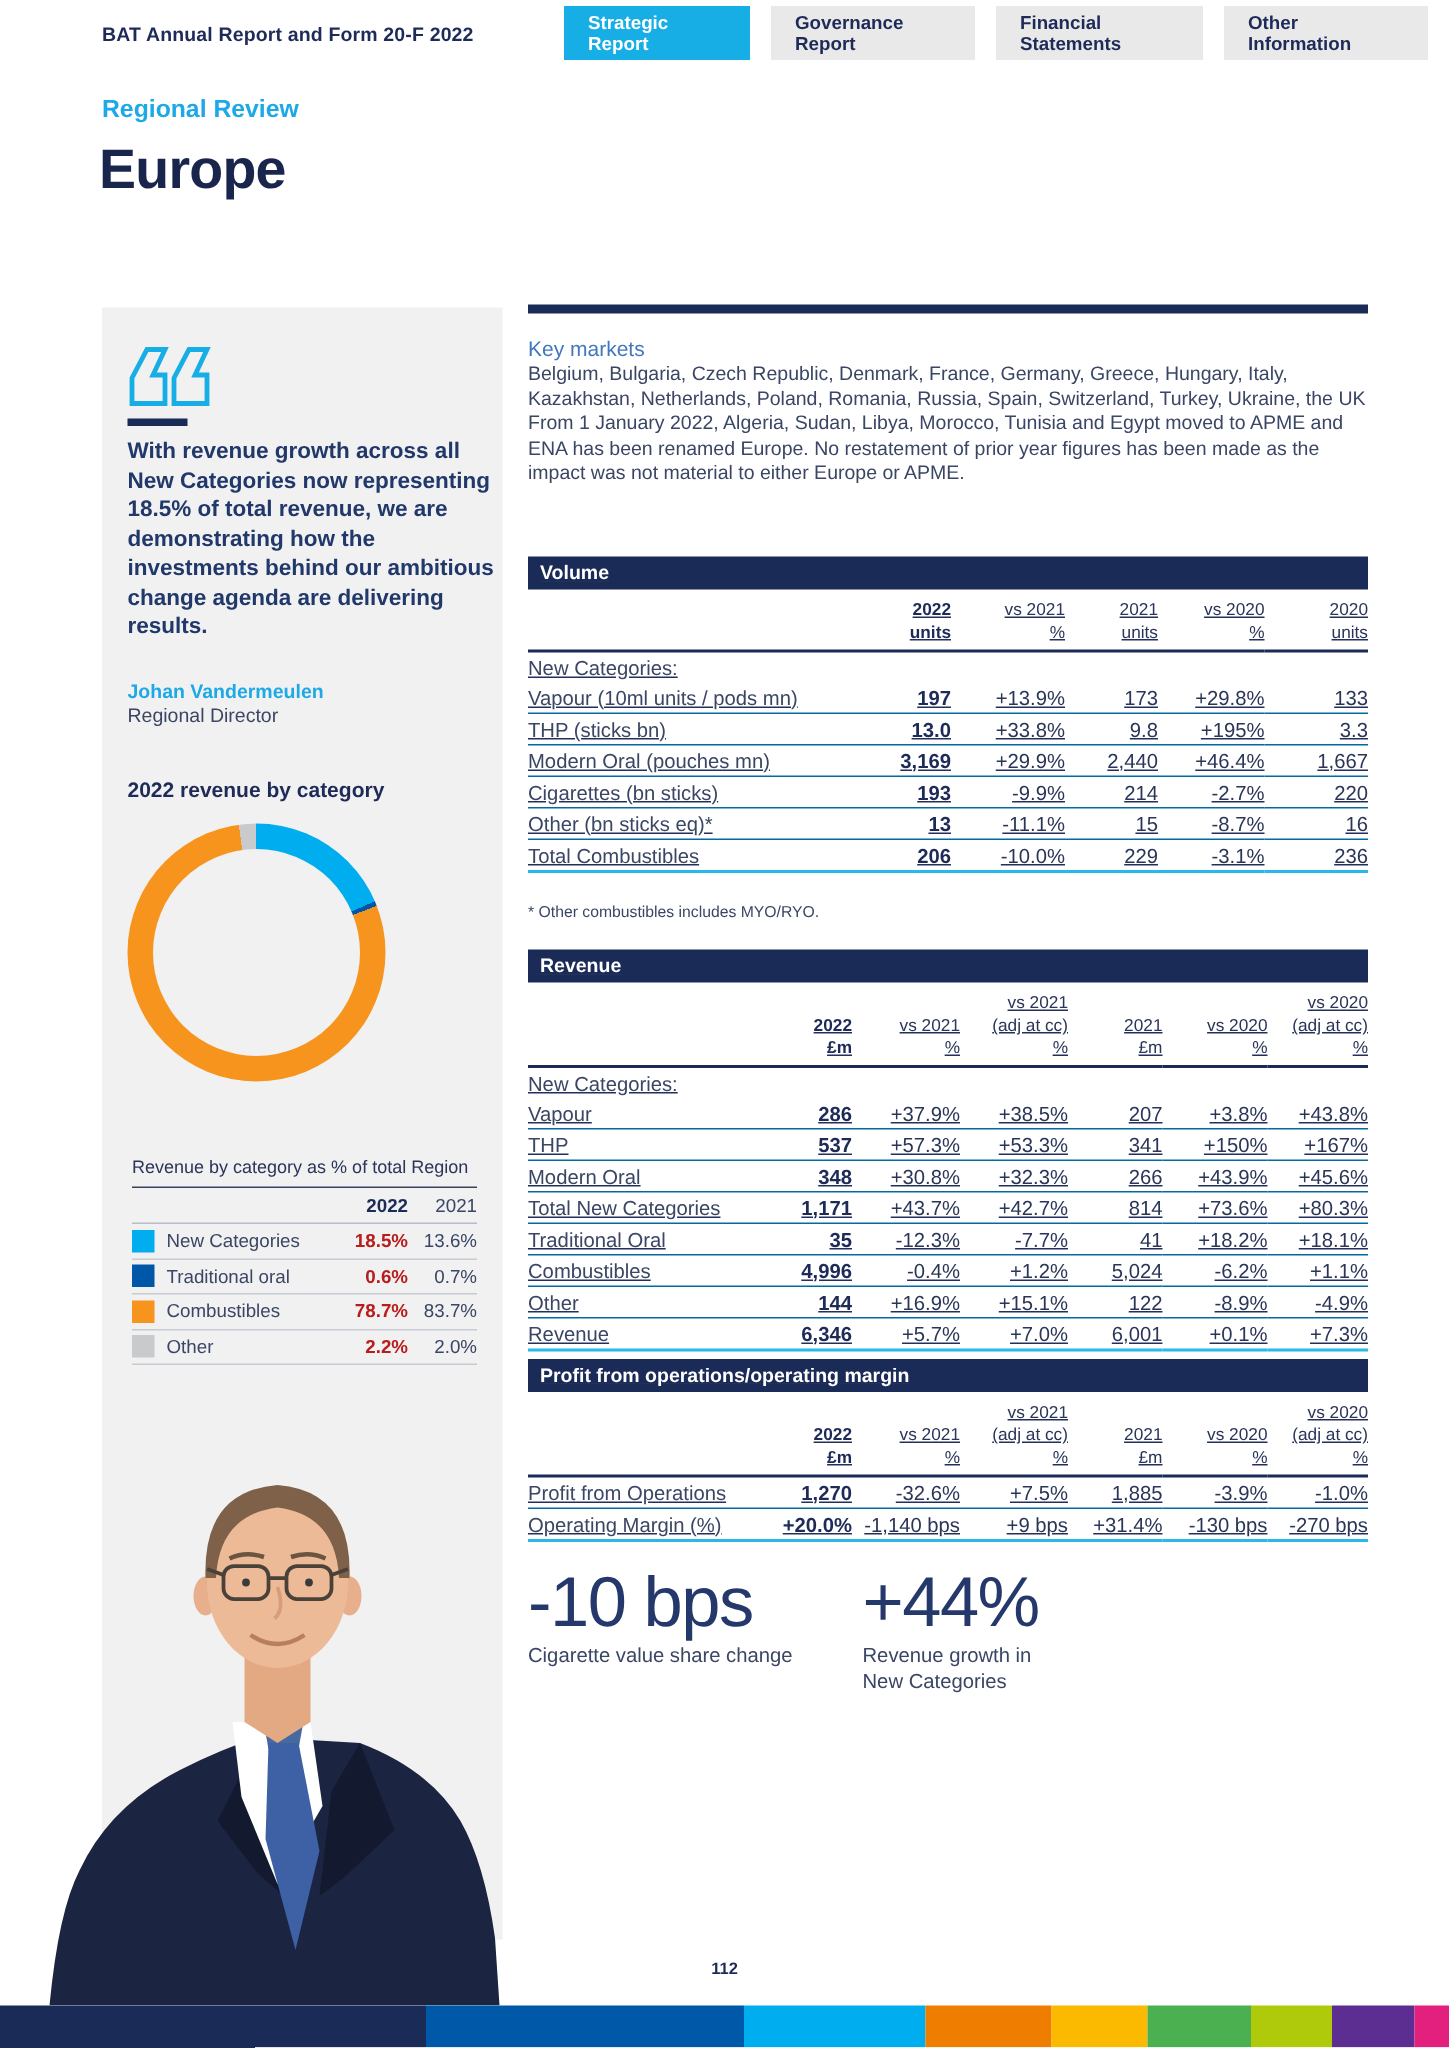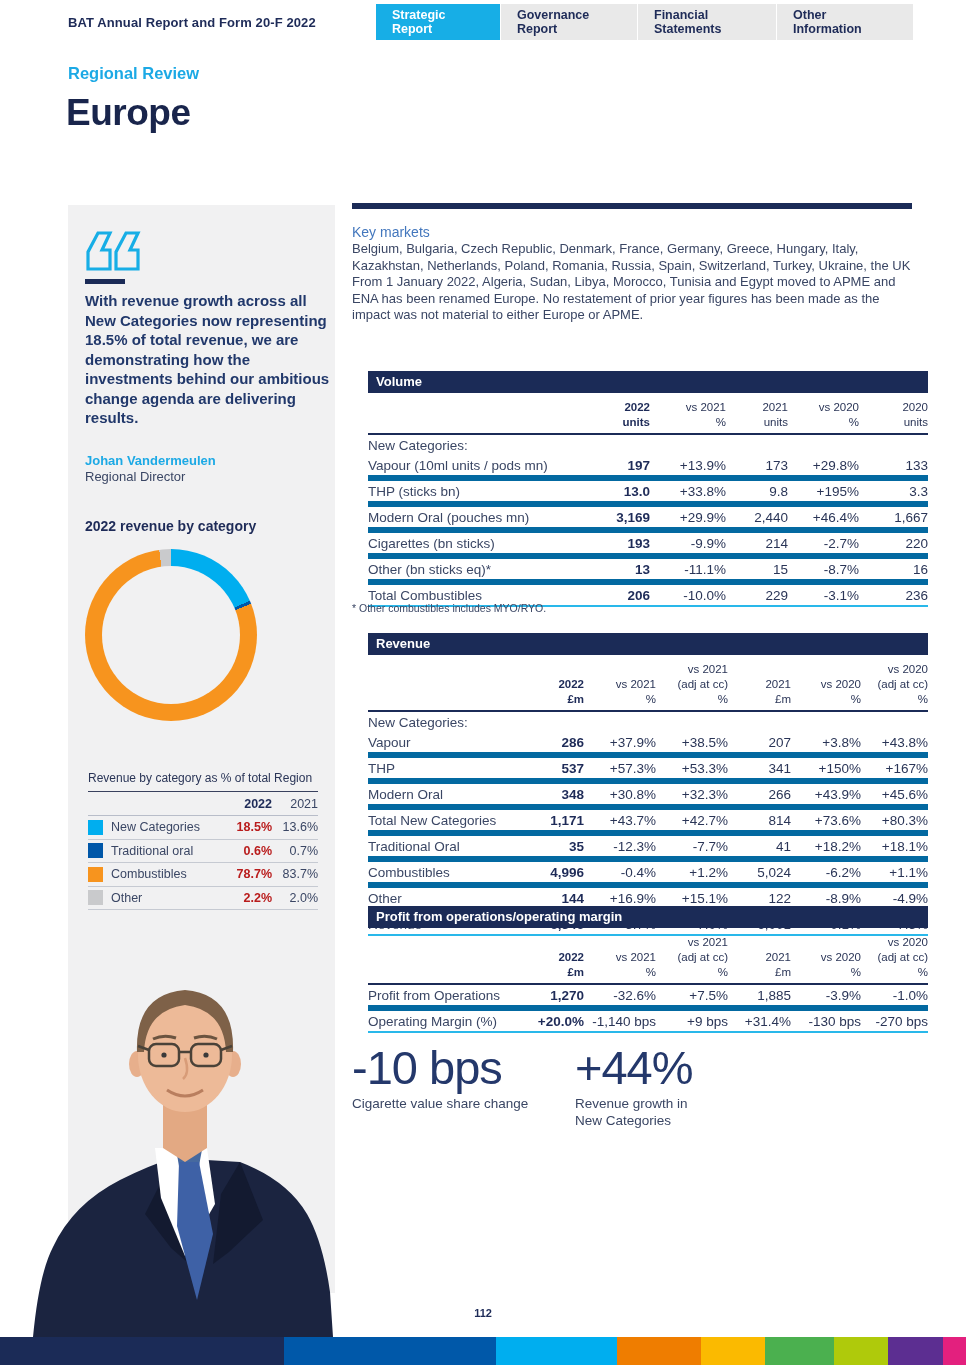--- a/index.html
+++ b/index.html
@@ -2,21 +2,21 @@
 <html><head>
 <meta charset="utf-8">
 <style>
   * { margin:0; padding:0; box-sizing:border-box; }
   html,body { background:#ffffff; }
   body { font-family:"Liberation Sans", sans-serif; color:#22305B; }
   .page { position:relative; width:966px; height:1365px; background:#ffffff; overflow:hidden; margin:0 auto; }
 
   
   .brand { position:absolute; left:68px; top:15px; font-size:13px; font-weight:bold; color:#1E2B58; letter-spacing:.1px; }
-  .tabs { position:absolute; left:356px; top:4px; display:flex; gap:1px;padding-left:20px; }
+  .tabs { position:absolute; left:356px; top:4px; display:flex; gap:14px;padding-left:20px; }
   .tab { height:36px; display:flex; align-items:center; justify-content:center; padding:0 16px; font-size:12.5px; font-weight:bold; color:#1E2B58; background:#E9E9E9; cursor:pointer; }
   .tab.active { background:#17AEE6; color:#ffffff; }
   .tab:nth-child(1){ width:124px; } .tab:nth-child(2){ width:136px; }
   .tab:nth-child(3){ width:138px; } .tab:nth-child(4){ width:136px; }
 
   .eyebrow { position:absolute; left:68px; top:64px; font-size:16.5px; font-weight:bold; color:#1CA9E5; }
   .pagetitle { position:absolute; left:66px; top:92px; font-size:37px; font-weight:bold; color:#19254C; letter-spacing:-.5px; }
 
   
   .panel { position:absolute; left:68px; top:205px; width:267px; height:1088px; background:#F1F1F2; }
@@ -44,31 +44,31 @@
 
   .portrait { position:absolute; left:25px; top:952px; width:310px; height:385px; }
 
   
   .right { position:absolute; left:352px; top:0; width:560px; }
   .toprule { position:absolute; left:0; top:203px; width:560px; height:6px; background:#1B2B57; }
   .kmh { position:absolute; left:0; top:224px; font-size:14px; color:#4377BD; }
   .kmtext { position:absolute; left:0; top:241px; width:560px; font-size:13px; color:#3A4664; line-height:16.5px; }
   .kmtext p { margin:0; }
 
-  .sect { position:absolute; left:16px; width:560px; }
+  .sect { position:absolute; left:0; width:560px;text-decoration:underline; }
   .tbar { height:22px; background:#1B2B57; color:#ffffff; font-size:13px; font-weight:bold; line-height:22px; padding-left:8px; }
   table.tbl { width:560px; border-collapse:collapse; table-layout:fixed; }
   .tbl th, .tbl td { font-size:13.5px; color:#2A3557; font-weight:normal; padding:2.5px 0; }
   .tbl thead th { font-size:11.5px; color:#2A3557; padding:1px 0; line-height:13px; }
   .tbl thead tr:first-child th { padding-top:8px; }
   .tbl thead tr:last-child { border-bottom:2px solid #1B2B57; }
   .tbl thead tr:last-child th { padding-bottom:4px; }
   .tbl .num { text-align:right; }
   .tbl .b { font-weight:bold; color:#1E2B58; }
-  .tbl tbody tr { border-bottom:6px solid #0369a1; }
+  .tbl tbody tr { border-bottom:1px solid #0369a1; }
   .tbl tbody tr.section { border-bottom:none; }
   .tbl tbody tr:last-child { border-bottom:2px solid #29B8EA; }
   .tbl tbody td.lab, .tbl tbody tr.section td { text-align:left; color:#3A4664; }
   #tbl-volume col.label{width:200px} #tbl-volume col.c0{width:82px} #tbl-volume col.c1{width:76px}
   #tbl-volume col.c2{width:62px} #tbl-volume col.c3{width:71px} #tbl-volume col.c4{width:69px}
   #tbl-revenue col.label, #tbl-profit col.label {width:146px}
   #tbl-revenue col.c0, #tbl-profit col.c0 {width:70px}
   #tbl-revenue col.c1, #tbl-profit col.c1 {width:72px}
   #tbl-revenue col.c2, #tbl-profit col.c2 {width:72px}
   #tbl-revenue col.c3, #tbl-profit col.c3 {width:63px}

